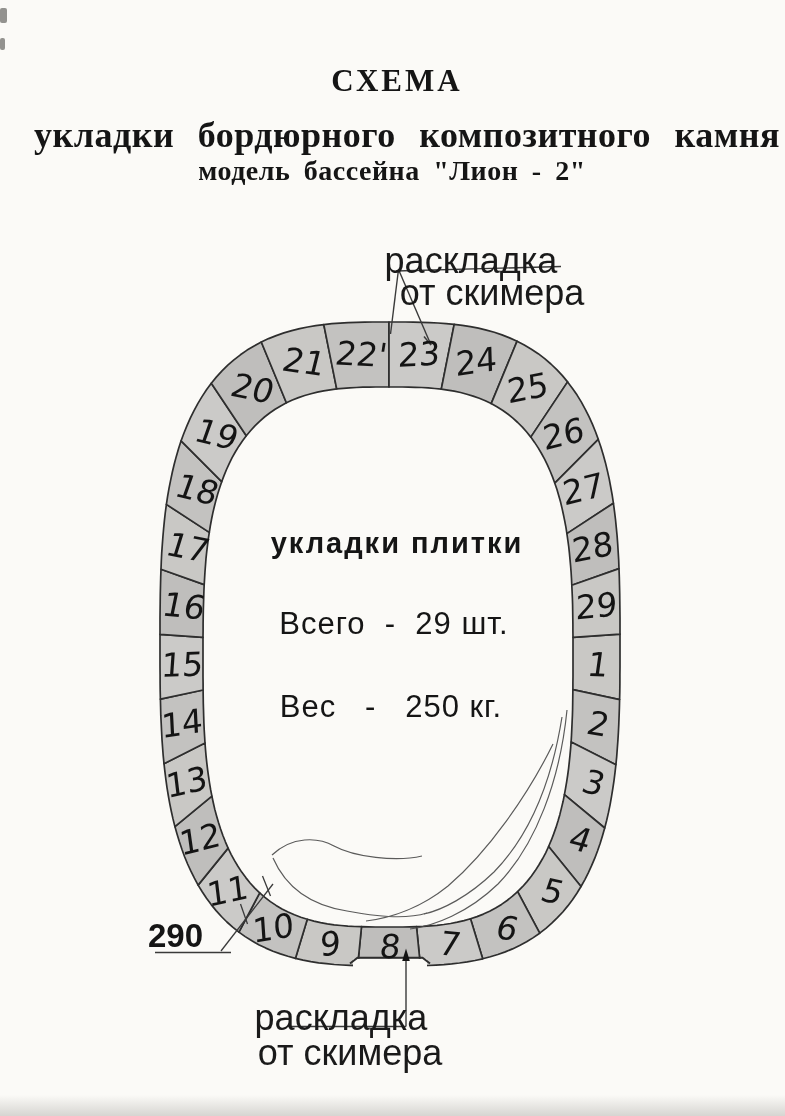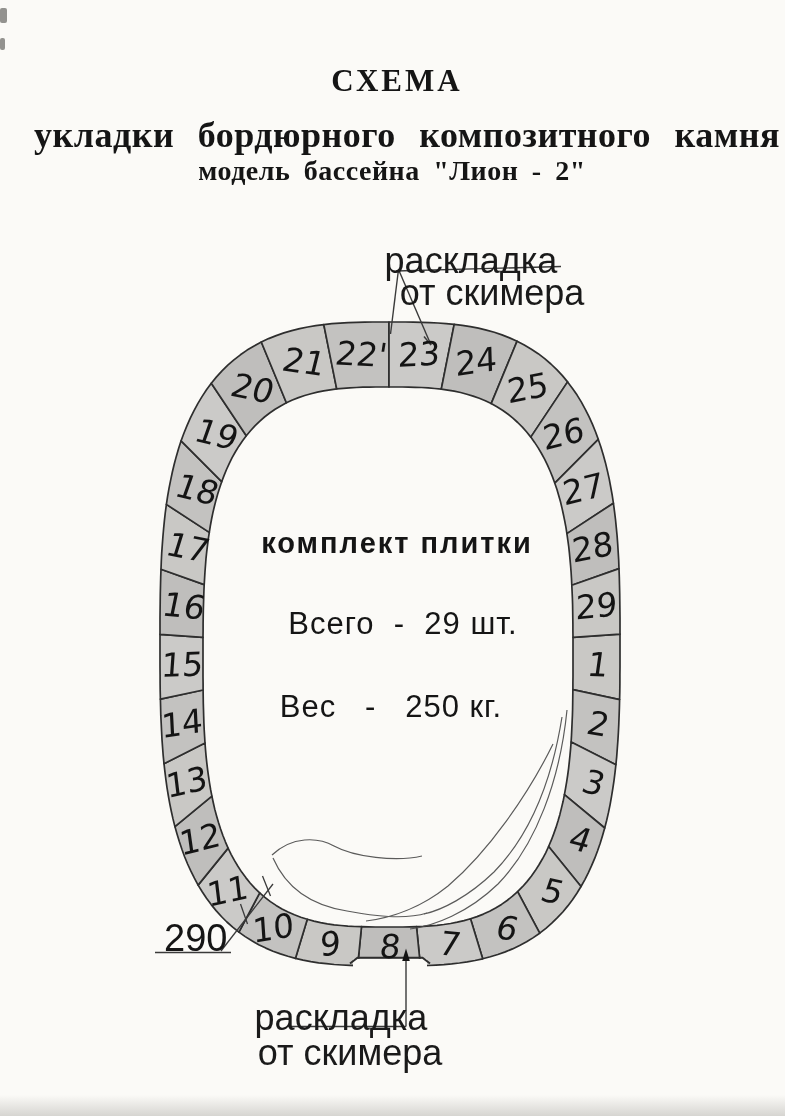--- a/index.html
+++ b/index.html
@@ -9,24 +9,24 @@
   .ctr{transform:translateX(-50%);white-space:nowrap;}
   .title-line{font-family:"Liberation Serif",serif;font-weight:bold;text-align:center;}
   #title1{top:63px;left:397px;font-size:31px;letter-spacing:3px;}
   #title2{top:114px;left:407px;font-size:36px;word-spacing:14px;letter-spacing:.5px;}
   #title3{top:155px;left:392px;font-size:28px;word-spacing:6px;letter-spacing:.5px;}
   .ann{font-size:36px;color:#1a1a1a;}
   #ann-top-1{top:240px;left:471px;}
   #ann-top-2{top:272px;left:492px;}
   #ann-bot-1{top:997px;left:341px;}
   #ann-bot-2{top:1032px;left:350px;}
-  #dim290{top:917px;left:164px;font-size:38px;white-space:nowrap;}
+  #dim290{top:917px;left:148px;font-size:33px;white-space:nowrap;font-weight:bold;}
   #kit-head{top:527px;left:397px;font-size:29px;font-weight:bold;letter-spacing:2px;}
   .kit-line{font-size:31px;letter-spacing:1px;white-space:pre;}
-  #kit1{top:606px;left:394px;margin-left:9px;}
+  #kit1{top:606px;left:394px;}
   #kit2{top:649px;left:391px;margin-top:40px;}
   #diagram-svg{position:absolute;left:0;top:0;}
   .seg-num{font-family:"DejaVu Sans",sans-serif;font-size:33px;fill:#141414;}
   .speck{position:absolute;background:#5a5a58;border-radius:2px;opacity:.65;}
   #scan-bottom{position:absolute;left:0;top:1086px;width:785px;height:30px;
     background:linear-gradient(0deg,rgba(155,153,148,.38),rgba(155,153,148,0) 70%);}
 </style>
 </head>
 <body>
 
@@ -125,21 +125,21 @@
         <text class="seg-num" text-anchor="middle" transform="translate(418.4,365.8) rotate(-2.8) skewX(-6)">23</text>
         <text class="seg-num" text-anchor="middle" transform="translate(476.6,373.1) rotate(-7.8) skewX(-6)">24</text>
         <text class="seg-num" text-anchor="middle" transform="translate(528.8,399.4) rotate(-11.6) skewX(-6)">25</text>
         <text class="seg-num" text-anchor="middle" transform="translate(565.0,445.2) rotate(-13.7) skewX(-6)">26</text>
         <text class="seg-num" text-anchor="middle" transform="translate(584.7,500.5) rotate(-13.7) skewX(-6)">27</text>
         <text class="seg-num" text-anchor="middle" transform="translate(593.5,558.6) rotate(-11.2) skewX(-6)">28</text>
         <text class="seg-num" text-anchor="middle" transform="translate(596.3,617.4) rotate(-5.6) skewX(-6)">29</text>
       </g>
   </svg>
 
-  <div id="kit-head" class="abs ctr">комплект плитки</div>
+  <div id="kit-head" class="abs ctr">укладки плитки</div>
   <div id="kit1" class="abs ctr kit-line">Всего  -  29 шт.</div>
   <div id="kit2" class="abs ctr kit-line">Вес   -   250 кг.</div>
 
   <div id="ann-top-1" class="abs ctr ann">раскладка</div>
   <div id="ann-top-2" class="abs ctr ann">от скимера</div>
   <div id="ann-bot-1" class="abs ctr ann">раскладка</div>
   <div id="ann-bot-2" class="abs ctr ann">от скимера</div>
   <div id="dim290" class="abs">290</div>
 
   <div class="speck" style="left:0;top:8px;width:7px;height:15px"></div>

